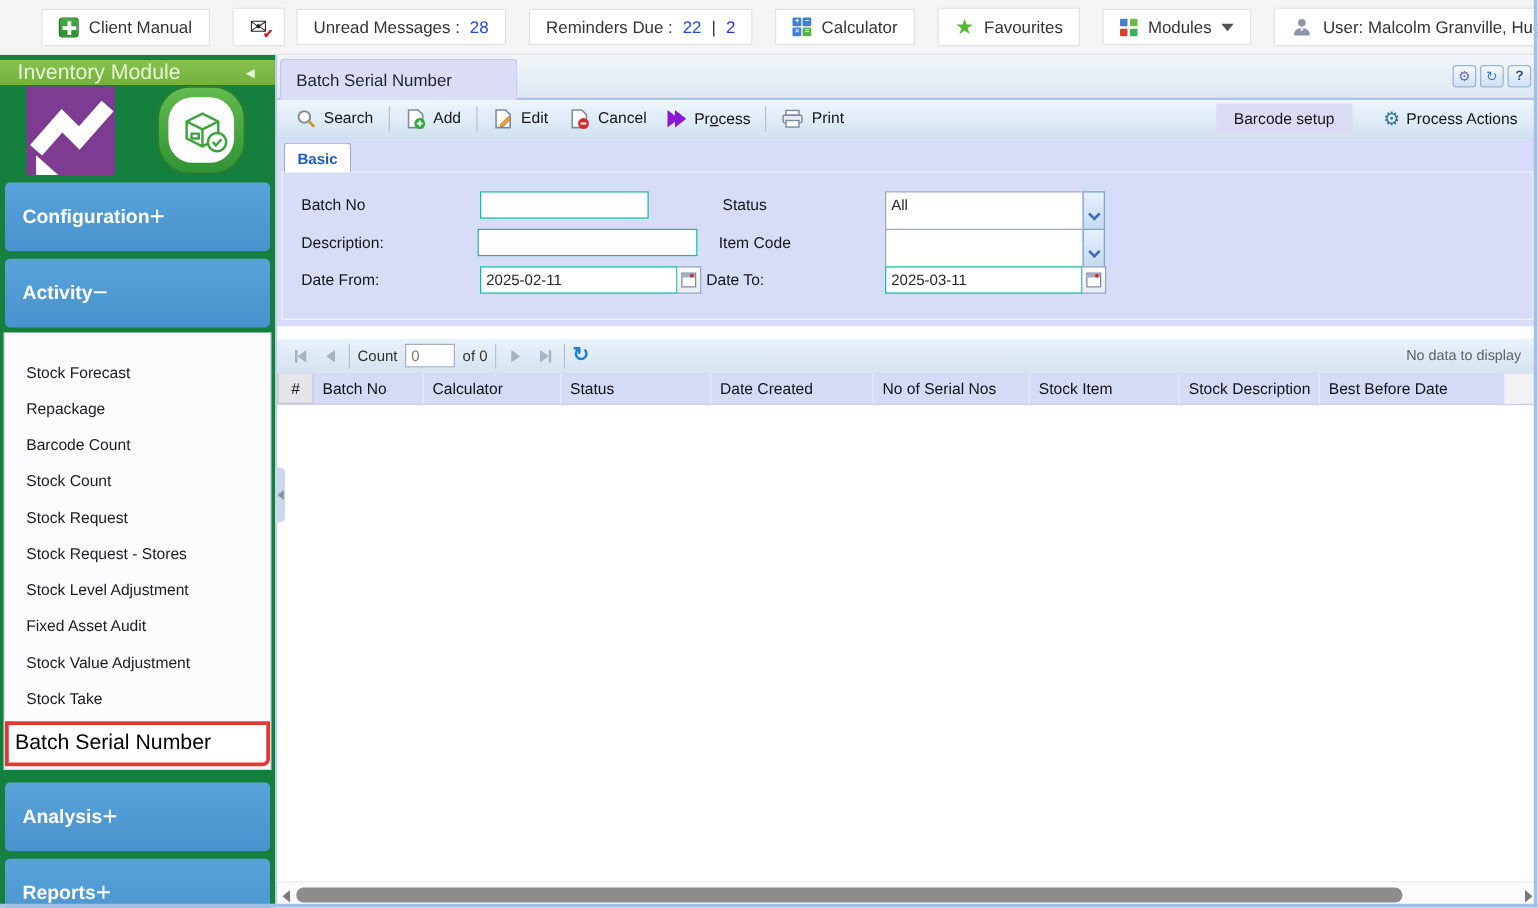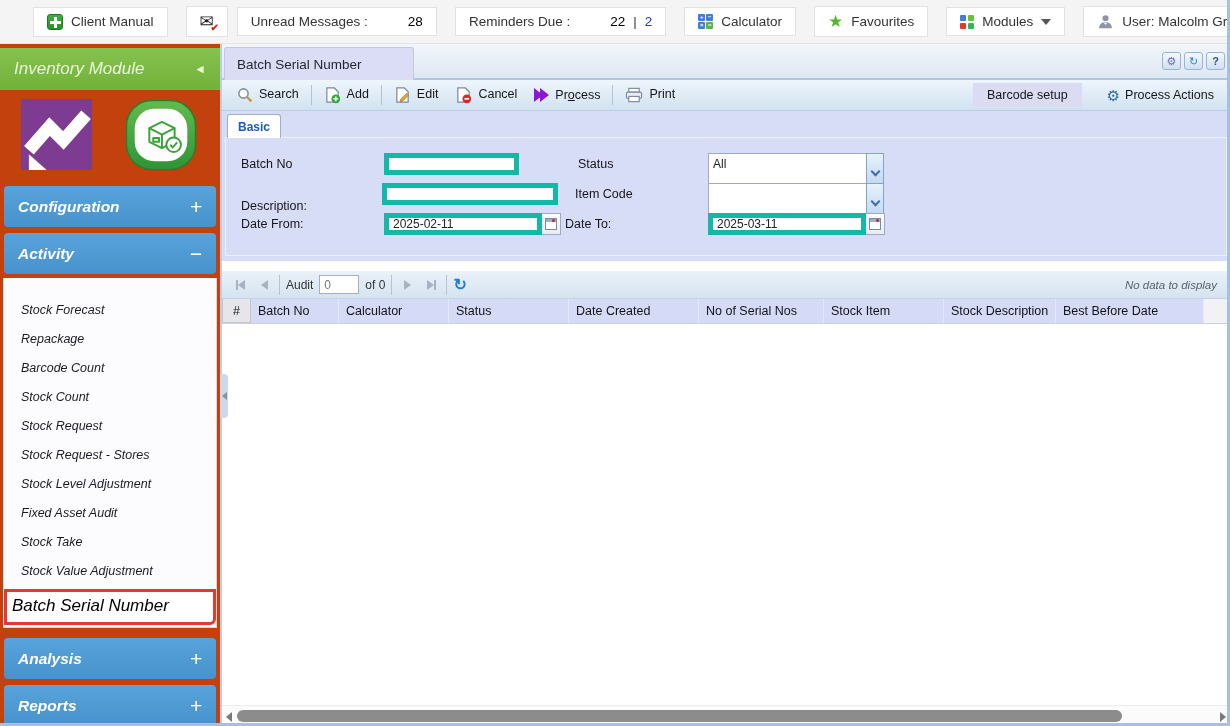--- a/index.html
+++ b/index.html
@@ -4,47 +4,47 @@
 <style>
   * { box-sizing: border-box; margin: 0; padding: 0; }
   html,body { width:1230px; height:726px; overflow:hidden; font-family:"Liberation Sans", sans-serif; background:#fff; }
 
   
   .topbar { height:44px; background:#f4f4f4; border-bottom:1px solid #e3e3e3;
             display:flex; align-items:center; padding-left:24px; gap:9px; }
   .tb-btn { display:flex; align-items:center; gap:8px; background:#fff; border:1px solid #e2e2e2;
             padding:6px 13px; font-size:13.5px; color:#333; white-space:nowrap; cursor:pointer; }
   .tb-div { width:1px; height:22px; background:#dadada; }
-  .red { color:#000000;margin-left:32px; } .blue { color:#2335d8; }
+  .red { color:#1d4ed8; } .blue { color:#2335d8; }
   .cm-icon { width:16px; height:16px; background:linear-gradient(#46ab46,#2e8f2e); border:1px solid #1f7a1f;
              border-radius:3px; position:relative; }
   .cm-icon:before, .cm-icon:after { content:""; position:absolute; background:#fff; }
   .cm-icon:before { left:6px; top:2px; width:3px; height:11px; }
   .cm-icon:after  { left:2px; top:6px; width:11px; height:3px; }
   .env { font-size:17px; color:#222; position:relative; line-height:1; }
   .env i { position:absolute; right:-5px; bottom:-3px; font-style:normal; color:#d41f1f; font-size:10px; font-weight:bold; }
   .calc-icon { display:inline-grid; grid-template-columns:7px 7px; grid-template-rows:7px 7px; gap:1px; }
   .calc-icon b { color:#fff; font-size:6px; line-height:7px; text-align:center; border-radius:1px; }
   .star { color:#56b830; font-size:17px; line-height:1; }
   .mod-icon { display:inline-grid; grid-template-columns:6px 6px; grid-template-rows:6px 6px; gap:2px; }
   .mod-icon b { border-radius:1px; }
   .caret { width:0; height:0; border-left:5px solid transparent; border-right:5px solid transparent;
            border-top:6px solid #555; display:inline-block; }
 
   
   .app { display:flex; height:682px; }
 
   
-  .sidebar { width:220px; background:#c2410c; display:flex; flex-direction:column; position:relative;font-style:italic; }
+  .sidebar { width:220px; background:#15803d; display:flex; flex-direction:column; position:relative; }
   .sb-header { margin-top:4px; height:46px; background:linear-gradient(#85c24f,#72b13a); color:#e9f7d6;
                font-size:17px; display:flex; align-items:center; justify-content:space-between; padding:0 14px; cursor:pointer; }
   .sb-logos { height:100px; display:flex; align-items:center; gap:33px; padding-left:21px; }
-  .sb-sec { margin:6px 4px 0 4px; height:41px; background:linear-gradient(#58a3db,#4892cd); border-radius:4px;
+  .sb-sec { margin:6px 4px 0 4px; height:55px; background:linear-gradient(#58a3db,#4892cd); border-radius:4px;
             color:#fff; font-weight:bold; font-size:15.5px; display:flex; align-items:center;
-            justify-content:space-between; padding:0 14px; cursor:pointer; flex:none; }
+            padding:0 14px; cursor:pointer; flex:none; }
   .sb-sec .tg { font-weight:normal; font-size:21px; line-height:1; }
   .sb-items { margin:4px 3px; background:#fcfcfe; border:1px solid #d6d6de; border-top:none; padding-top:18px; }
   .sb-item { height:29px; line-height:29px; padding-left:17px; font-size:12.5px; color:#1b1b24; cursor:pointer; }
   .sb-item-active { background:#fff; border:3px solid #e23a33; border-radius:0 0 6px 0; margin:3px 0 2px 0;
                     font-size:17px; color:#000; padding:4px 2px 6px 5px; cursor:pointer; }
 
   
   .main { flex:1; display:flex; flex-direction:column; border-left:2px solid #bccde8; position:relative; min-width:0; }
 
   .tabstrip { height:36px; background:linear-gradient(#f2f6fb,#dfe8f3); border-bottom:2px solid #abc5e5; position:relative; }
@@ -66,21 +66,21 @@
   .barcode-setup { margin-left:auto; background:#dbdcf4; padding:5px 14px; cursor:pointer; }
   .proc-actions { display:flex; align-items:center; gap:5px; margin:0 6px 0 18px; cursor:pointer; }
   .gear2 { color:#2f6f9f; font-size:15px; line-height:1; }
 
   .formwrap { height:150px; background:#d8ddf7; position:relative; }
   .basic-tab { position:absolute; left:5px; top:3px; height:24px; padding:0 10px; background:#fff;
                border:1px solid #9fadd0; border-bottom:none; border-radius:3px 3px 0 0; z-index:2;
                font-size:12px; font-weight:bold; color:#1b5cc8; display:flex; align-items:center; cursor:pointer; }
   .form-panel { position:absolute; left:3px; right:3px; top:26px; bottom:5px; border:1px solid #eef1fb; }
   .flabel { position:absolute; font-size:12.5px; color:#15151a; height:22px; line-height:22px; }
-  .finput { position:absolute; height:22px; border:5px solid #14b8a6; background:#fff; font-size:12px;
+  .finput { position:absolute; height:22px; border:1px solid #14b8a6; background:#fff; font-size:12px;
             padding:0 4px; font-family:"Liberation Sans",sans-serif; color:#222; }
   .fcombo { position:absolute; height:40px; display:flex; }
   .fcombo .txt { width:158px; border:1px solid #9da9c6; border-right:none; background:#fff; font-size:12px;
                  padding:2px 4px; line-height:16px; color:#222; }
   .dd-btn { width:18px; border:1px solid #7fa3d4; background:linear-gradient(#e7f1fb,#bad3ec);
             display:flex; align-items:center; justify-content:center; cursor:pointer; }
   .chev { width:7px; height:7px; border-right:2px solid #3b6cba; border-bottom:2px solid #3b6cba;
           transform:rotate(45deg); margin-top:-3px; }
   .cal-btn { width:19px; height:22px; border:1px solid #9da9c6; border-left:none; background:linear-gradient(#fdfdfd,#e8ecf2);
              display:flex; align-items:center; justify-content:center; cursor:pointer; }
@@ -92,21 +92,21 @@
 
   .pagerbar { height:28px; background:linear-gradient(#eaf2f9,#d5e3f1); border-bottom:1px solid #c2d3e6;
               display:flex; align-items:center; padding:0 9px; gap:6px; font-size:12px; color:#333; }
   .pg-ic { width:18px; height:18px; display:flex; align-items:center; justify-content:center; cursor:pointer; }
   .tri-l { width:0; height:0; border-top:5px solid transparent; border-bottom:5px solid transparent; border-right:7px solid #a7b2c2; }
   .tri-r { width:0; height:0; border-top:5px solid transparent; border-bottom:5px solid transparent; border-left:7px solid #a7b2c2; }
   .bar-v { width:2px; height:10px; background:#a7b2c2; }
   .pg-input { width:40px; height:19px; border:1px solid #a3aec8; background:#fff; font-size:12px; color:#777;
               padding:0 4px; font-family:"Liberation Sans",sans-serif; }
   .refresh { color:#1f7fd4; font-size:16px; font-weight:bold; line-height:1; cursor:pointer; }
-  .no-data { margin-left:auto; color:#5a6270; font-size:11.5px; padding-right:4px;font-style:italic; }
+  .no-data { margin-left:auto; color:#5a6270; font-size:11.5px; padding-right:4px; }
 
   .gridheader { height:25px; display:flex; background:#d5dbf7; border-bottom:1px solid #c9d0ee; font-size:12.5px; color:#121218; }
   .gh { line-height:24px; padding-left:7px; border-right:1px solid #e6e9fa; white-space:nowrap; overflow:hidden; cursor:pointer; }
   .gh-num { width:29px; background:#e6e6ea; border:1px solid #c5c5cc; border-top:none; text-align:center; padding-left:0; }
   .c1{width:88px}.c2{width:110px}.c3{width:120px}.c4{width:130px}.c5{width:125px}.c6{width:120px}.c7{width:112px}.c8{width:148px}
   .gh-fill { flex:1; background:#f2f2f4; border-right:none; }
   .gridbody { flex:1; background:#fff; }
 
   .hscroll { height:21px; background:#fbfbfb; border-top:1px solid #ececec; position:relative; }
   .hs-thumb { position:absolute; left:15px; top:4px; width:885px; height:12px; background:#8c8c8c; border-radius:7px; cursor:pointer; }
@@ -230,22 +230,22 @@
 
     <div class="sb-items">
       <div class="sb-item">Stock Forecast</div>
       <div class="sb-item">Repackage</div>
       <div class="sb-item">Barcode Count</div>
       <div class="sb-item">Stock Count</div>
       <div class="sb-item">Stock Request</div>
       <div class="sb-item">Stock Request - Stores</div>
       <div class="sb-item">Stock Level Adjustment</div>
       <div class="sb-item">Fixed Asset Audit</div>
+      <div class="sb-item">Stock Value Adjustment</div>
       <div class="sb-item">Stock Take</div>
-      <div class="sb-item">Stock Value Adjustment</div>
       <div class="sb-item-active">Batch Serial Number</div>
     </div>
 
     <div class="sb-sec">
       <span>Analysis</span>
       <span class="tg">+</span>
     </div>
     <div class="sb-sec">
       <span>Reports</span>
       <span class="tg">+</span>
@@ -328,21 +328,21 @@
       </div>
     </div>
 
     <div class="formwrap">
       <div class="basic-tab">Basic</div>
       <div class="form-panel"></div>
 
       <div class="flabel" style="left:19px; top:42px;">Batch No</div>
       <input class="finput" style="left: 162px; top: 42px; width: 135px;" value="">
 
-      <div class="flabel" style="left:19px; top:84px;">Description:</div>
+      <div class="flabel" style="left:19px; top:72px;">Description:</div>
       <input class="finput" style="left: 160px; top: 72px; width: 176px;" value="">
 
       <div class="flabel" style="left:19px; top:102px;">Date From:</div>
       <input class="finput" style="left: 162px; top: 102px; width: 158px;" value="2025-02-11">
       <div class="cal-btn" style="position:absolute; left:320px; top:102px;">
           <span class="cal-g"></span>
         </div>
 
       <div class="flabel" style="left:356px; top:42px;">Status</div>
       <div class="fcombo" style="left:486px; top:42px;">
@@ -371,21 +371,21 @@
 
     <div class="pagerbar">
       <div class="pg-ic">
           <span class="bar-v"></span>
           <span class="tri-l"></span>
         </div>
       <div class="pg-ic">
           <span class="tri-l"></span>
         </div>
       <div class="tsep"></div>
-      <span>Audit</span>
+      <span>Count</span>
       <input class="pg-input" value="0" style="">
       <span>of 0</span>
       <div class="tsep"></div>
       <div class="pg-ic">
           <span class="tri-r"></span>
         </div>
       <div class="pg-ic">
           <span class="tri-r"></span>
           <span class="bar-v"></span>
         </div>

